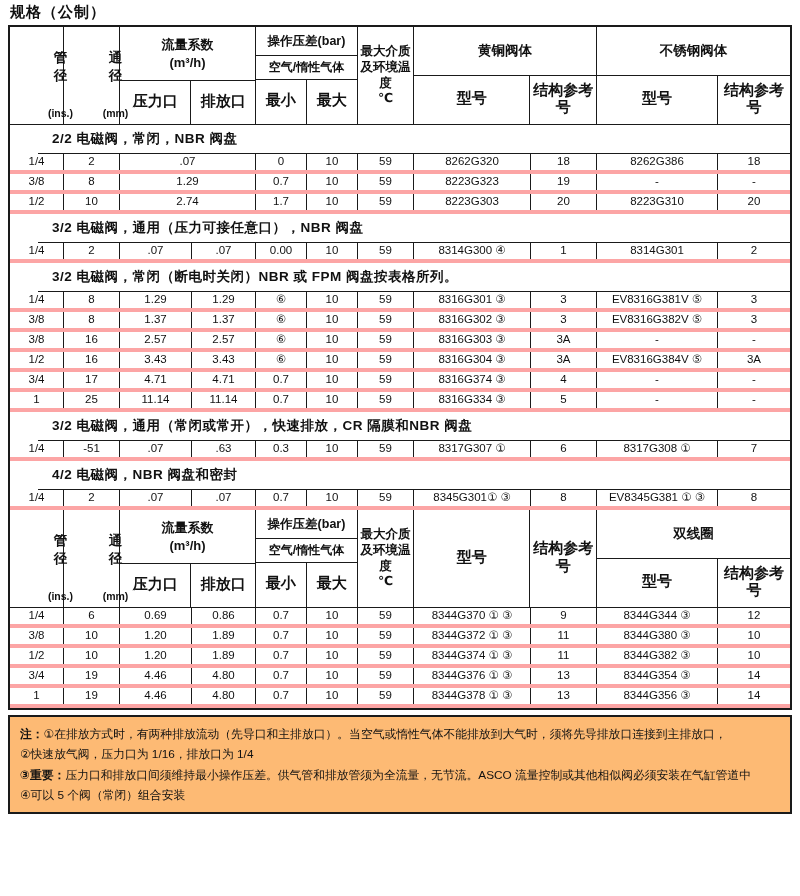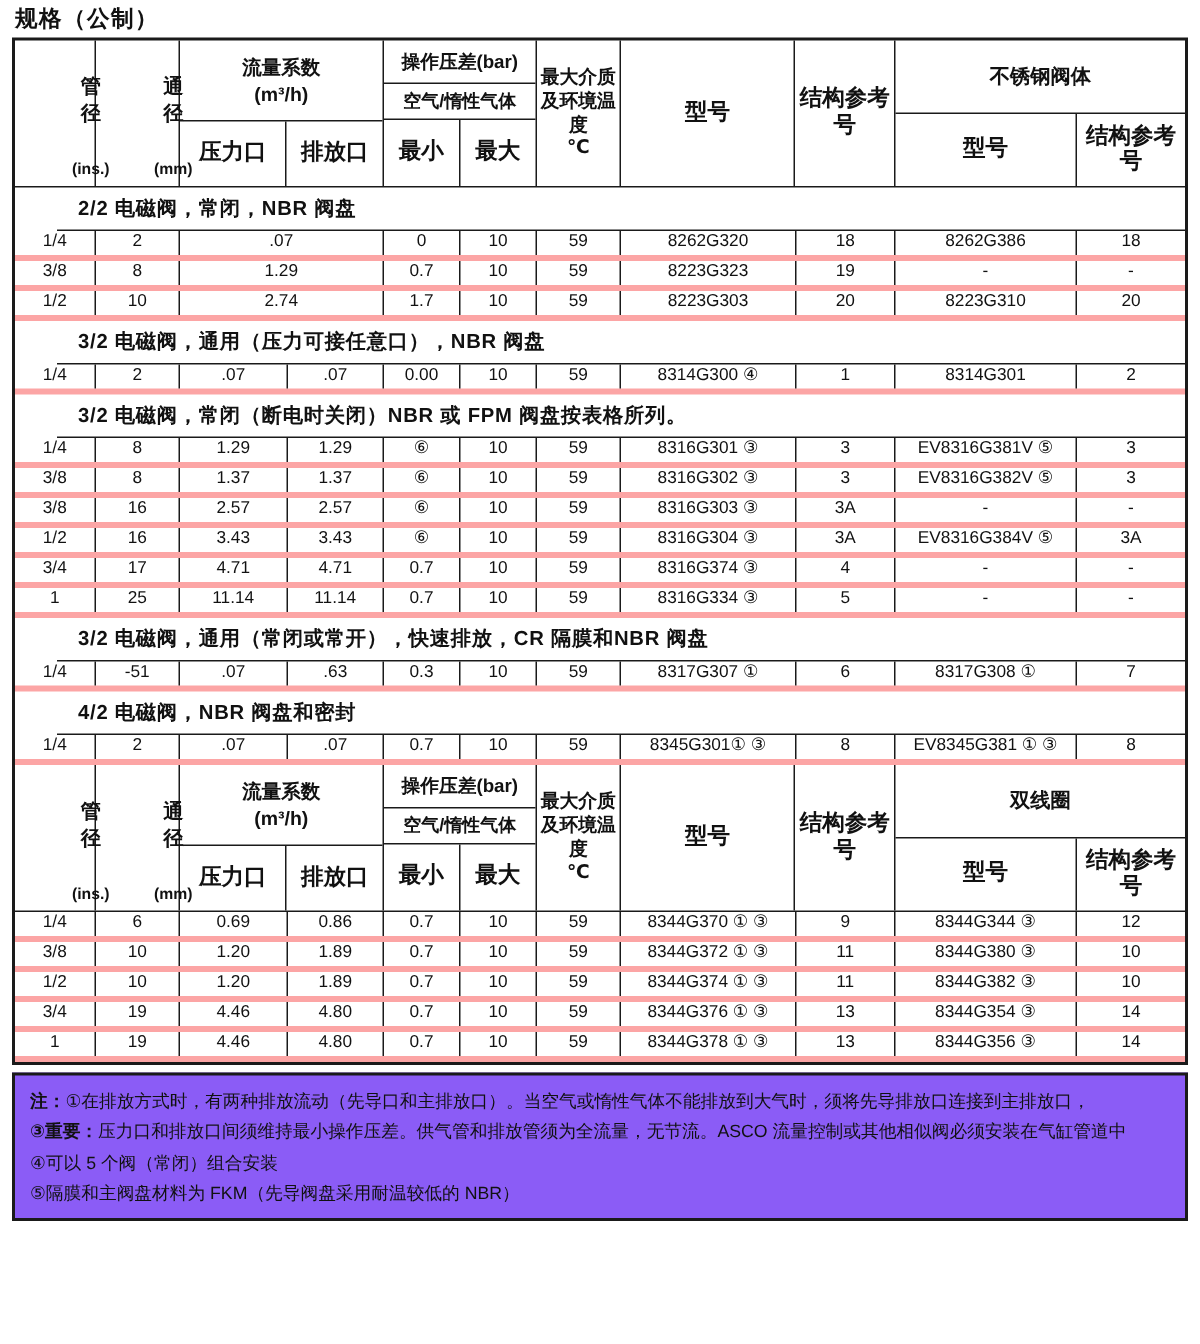--- a/index.html
+++ b/index.html
@@ -47,21 +47,21 @@
   .flow .gtop{height:54px;font-size:13px;line-height:1.35;}
   .op .gtop1{height:29px;display:flex;align-items:center;justify-content:center;border-bottom:1px solid #1a1a1a;font-size:12.5px;box-sizing:border-box;}
   .op .gtop2{height:24px;display:flex;align-items:center;justify-content:center;border-bottom:1px solid #1a1a1a;font-size:12px;box-sizing:border-box;}
   .grp .gtop{height:49px;font-size:13.5px;}
   .temp{align-items:center;justify-content:center;text-align:center;font-size:12.5px;line-height:1.25;padding:0 2px;}
   .temp .tline{white-space:normal;}
 
   
   .notes{
     width:784px;border:2px solid #1a1a1a;box-sizing:border-box;margin-top:5px;
-    padding:7px 8px 6px 10px;background:#8b5cf6;
+    padding:7px 8px 6px 10px;background:#fdba74;
   }
   .note-line{font-size:11.8px;line-height:1.73;white-space:nowrap;overflow:hidden;}
   .note-line b{font-weight:bold;}
 </style>
 </head>
 <body>
 
 <div class="page">
   <div class="doc-title">规格（公制）</div>
 
@@ -92,20 +92,21 @@
         <div class="gbottom">
           <div class="tcell c5">最小</div>
           <div class="tcell c6">最大</div>
         </div>
       </div>
       <div class="hbox temp c7">
         <div class="tline">最大介质及环境温度</div>
         <div>℃</div>
       </div>
       <div class="hbox hgroup grp g89">
+        <div class="gtop">黄铜阀体</div>
         <div class="gbottom">
           <div class="tcell c8">型号</div>
           <div class="tcell c9">结构参考号</div>
         </div>
       </div>
       <div class="hbox hgroup grp g1011">
         <div class="gtop">不锈钢阀体</div>
         <div class="gbottom">
           <div class="tcell c10">型号</div>
           <div class="tcell c11">结构参考号</div>
@@ -385,17 +386,17 @@
           <div class="tcell c8">8344G378 ① ③</div>
           <div class="tcell c9">13</div>
           <div class="tcell c10">8344G356 ③</div>
           <div class="tcell c11">14</div>
         </div>
       </div>
   </div>
 
   <div class="notes" id="notes-box">
       <div class="note-line"><b>注：</b><span>①在排放方式时，有两种排放流动（先导口和主排放口）。当空气或惰性气体不能排放到大气时，须将先导排放口连接到主排放口，</span></div>
+      <div class="note-line"><span>②快速放气阀，压力口为 1/16，排放口为 1/4</span></div>
       <div class="note-line"><b>③重要：</b><span>压力口和排放口间须维持最小操作压差。供气管和排放管须为全流量，无节流。ASCO 流量控制或其他相似阀必须安装在气缸管道中</span></div>
       <div class="note-line"><span>④可以 5 个阀（常闭）组合安装</span></div>
-      <div class="note-line"><span>⑤隔膜和主阀盘材料为 FKM（先导阀盘采用耐温较低的 NBR）</span></div>
     </div>
 </div>
 
 </body></html>

